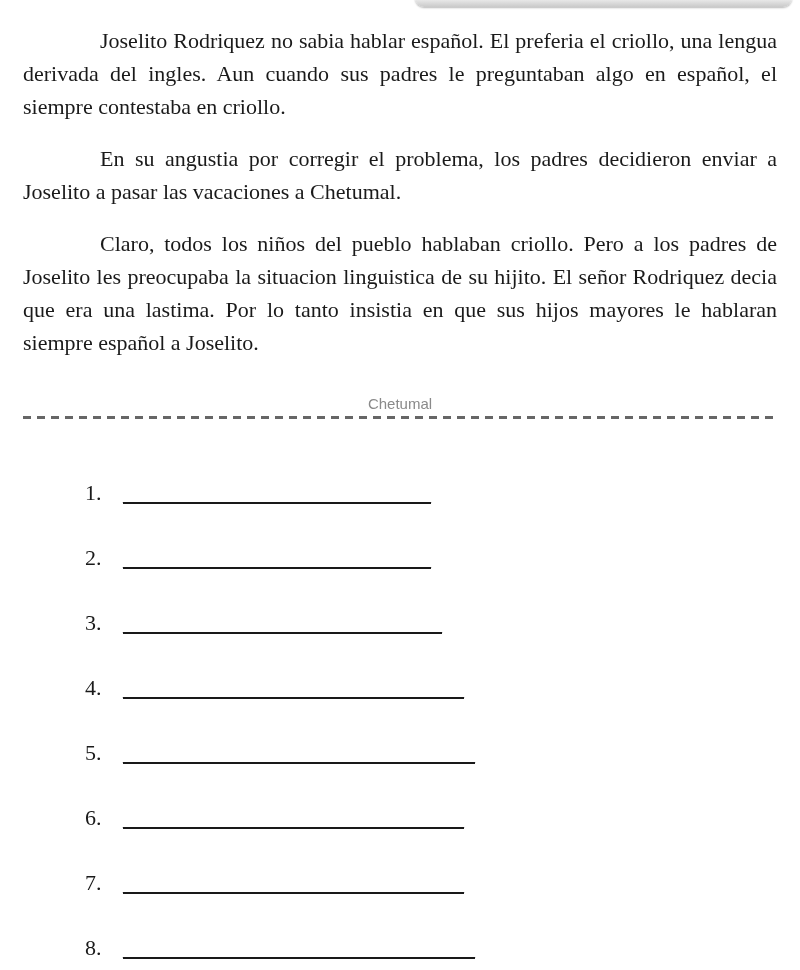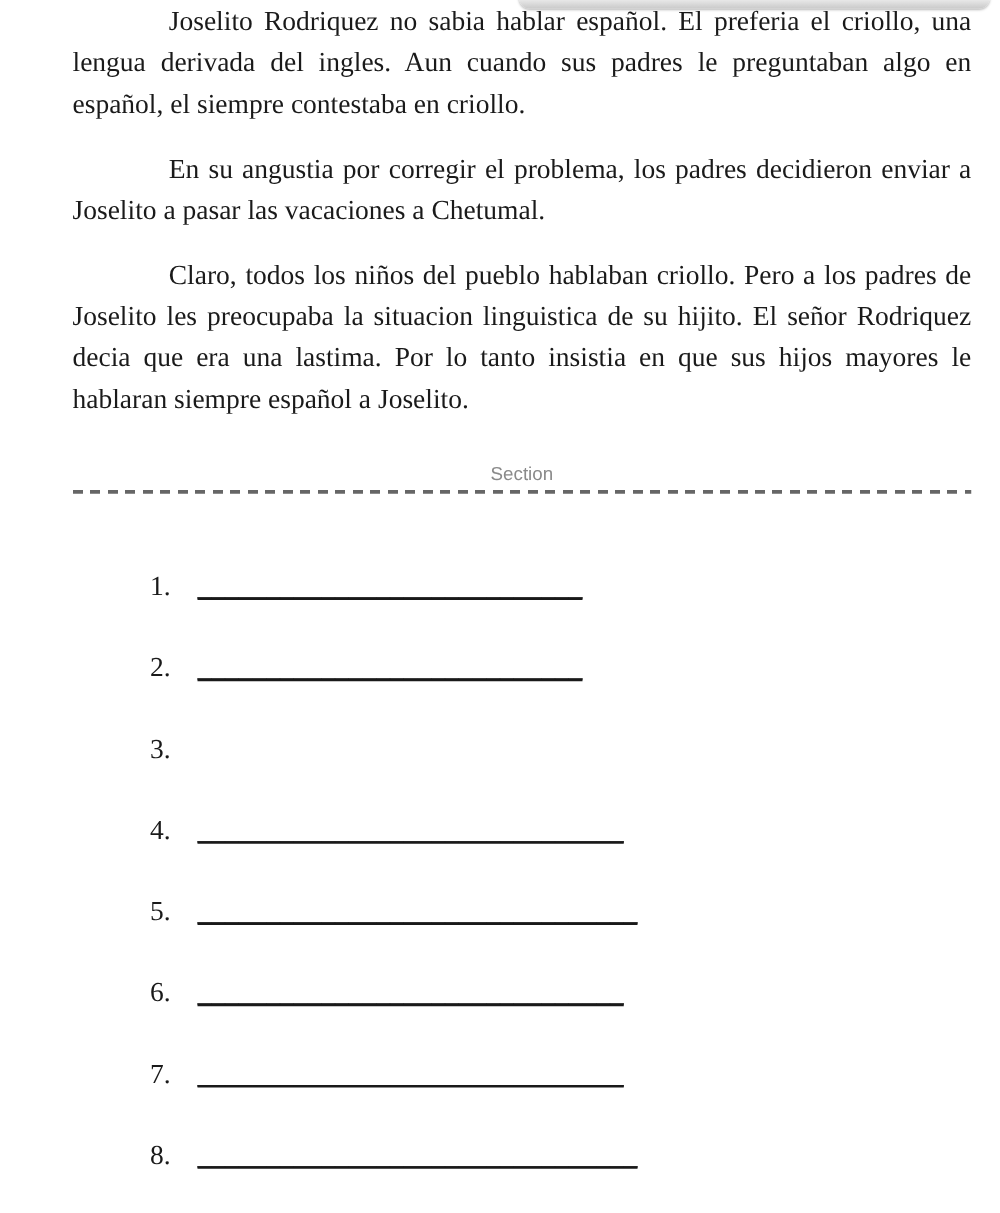--- a/index.html
+++ b/index.html
@@ -22,22 +22,21 @@
     top: -15px;
     left: 415px;
     width: 377px;
     height: 22px;
     border-radius: 9px;
     background: linear-gradient(#ffffff, #e6e6e6 70%, #c9c9c9);
     box-shadow: 0 1px 2px rgba(0,0,0,0.28);
   }
 
   .doc {
-    padding: 0 23px 0 23px;
-    margin-left: 35px;
+    padding: 24px 23px 0 23px;
   }
 
   p.para {
     font-size: 22px;
     line-height: 33px;
     margin: 0 0 19px 0;
     text-indent: 77px;
     text-align: justify;
     color: #1a1a1a;
   }
@@ -88,35 +87,36 @@
 
 <div class="toolbar-edge"></div>
 
 <div class="doc">
 
   <p class="para">Joselito Rodriquez no sabia hablar español. El preferia el criollo, una lengua derivada del ingles. Aun cuando sus padres le preguntaban algo en español, el siempre contestaba en criollo.</p>
   <p class="para">En su angustia por corregir el problema, los padres decidieron enviar a Joselito a pasar las vacaciones a Chetumal.</p>
   <p class="para">Claro, todos los niños del pueblo hablaban criollo. Pero a los padres de Joselito les preocupaba la situacion linguistica de su hijito. El señor Rodriquez decia que era una lastima. Por lo tanto insistia en que sus hijos mayores le hablaran siempre español a Joselito.</p>
 
   <div class="section-divider">
-    <span class="section-label">Section</span>
+    <span class="section-label">Chetumal</span>
     <div class="dash-line"></div>
   </div>
 
   <div class="blank-list">
     <div class="blank-item">
       <span class="num">1.</span>
       <span class="blank">____________________________</span>
     </div>
     <div class="blank-item">
       <span class="num">2.</span>
       <span class="blank">____________________________</span>
     </div>
     <div class="blank-item">
       <span class="num">3.</span>
+      <span class="blank">_____________________________</span>
     </div>
     <div class="blank-item">
       <span class="num">4.</span>
       <span class="blank">_______________________________</span>
     </div>
     <div class="blank-item">
       <span class="num">5.</span>
       <span class="blank">________________________________</span>
     </div>
     <div class="blank-item">

